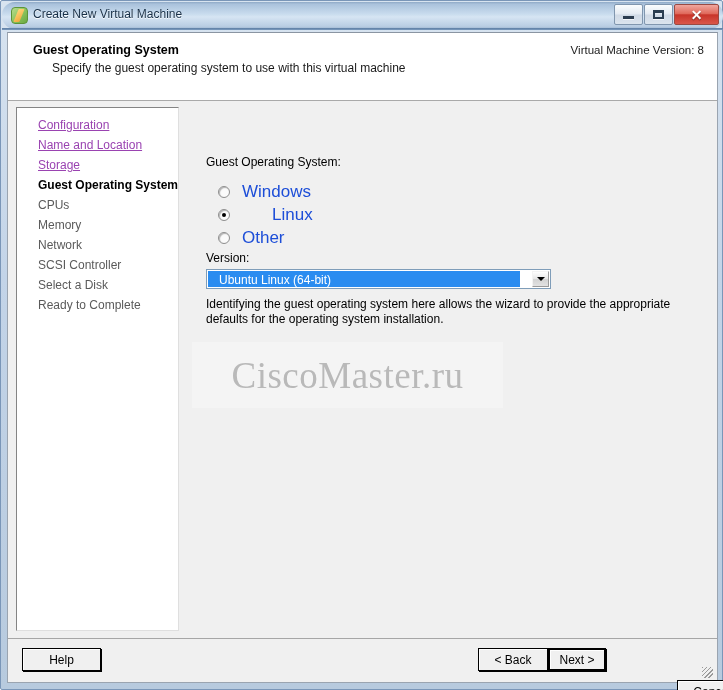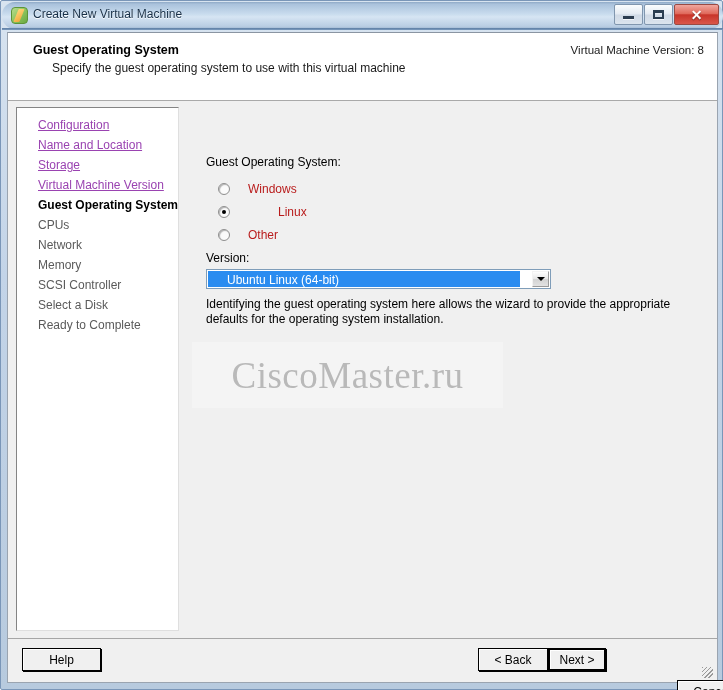--- a/index.html
+++ b/index.html
@@ -252,23 +252,23 @@
   }
   .radio.sel::after {
     content: "";
     position: absolute;
     left: 3px; top: 3px;
     width: 4px; height: 4px;
     border-radius: 50%;
     background: #000;
   }
   .radio-label {
-    font-size: 12px;
-    color: #b91c1c;
-    margin-left: 18px;
+    font-size: 17px;
+    color: #1d4ed8;
+    margin-left: 12px;
     white-space: nowrap;
   }
 
   .lbl-ver {
     position: absolute;
     left: 26px; top: 150px;
     font-size: 12px;
     color: #000;
     white-space: nowrap;
   }
@@ -283,21 +283,21 @@
     display: flex;
     align-items: stretch;
     cursor: pointer;
   }
   .combo-value {
     flex: 1;
     background: #2a8cf0;
     color: #ffffff;
     font-size: 12px;
     line-height: 18px;
-    padding: 0 19px;
+    padding: 0 11px;
     margin: 1px 12px 1px 1px;
     white-space: nowrap;
     overflow: hidden;
   }
   .combo-btn {
     width: 17px;
     margin: 1px 1px 1px 0;
     box-sizing: border-box;
     background: linear-gradient(to bottom, #fdfdfd 0%, #e7e7e7 48%, #d3d3d3 52%, #e2e2e2 100%);
     border: 1px solid #9a9a9a;
@@ -418,25 +418,24 @@
       <div class="header-sub">Specify the guest operating system to use with this virtual machine</div>
       <div class="header-right">Virtual Machine Version: 8</div>
     </div>
 
     <div class="body">
 
       <div class="sidebar">
         <div class="nav-item done">Configuration</div>
         <div class="nav-item done">Name and Location</div>
         <div class="nav-item done">Storage</div>
-        <div class="nav-item done">Virtual Machine Version</div>
         <div class="nav-item current">Guest Operating System</div>
         <div class="nav-item todo">CPUs</div>
+        <div class="nav-item todo">Memory</div>
         <div class="nav-item todo">Network</div>
-        <div class="nav-item todo">Memory</div>
         <div class="nav-item todo">SCSI Controller</div>
         <div class="nav-item todo">Select a Disk</div>
         <div class="nav-item todo">Ready to Complete</div>
       </div>
 
       <div class="main">
 
         <div class="lbl-gos">Guest Operating System:</div>
 
         <div class="radio-row r1">

